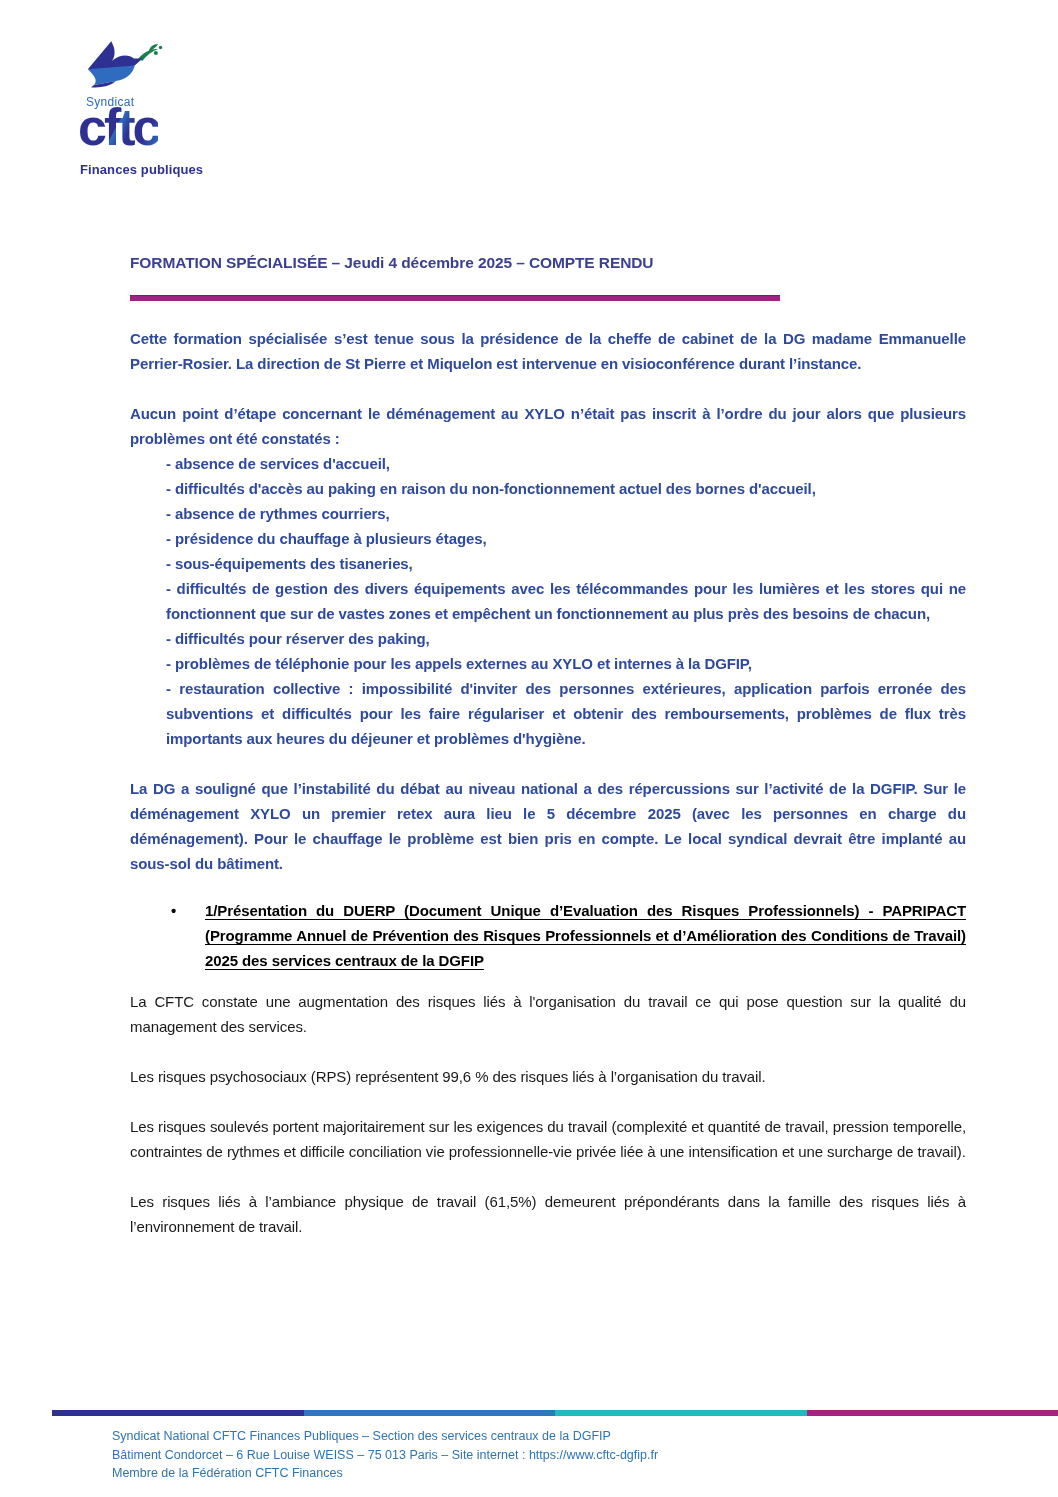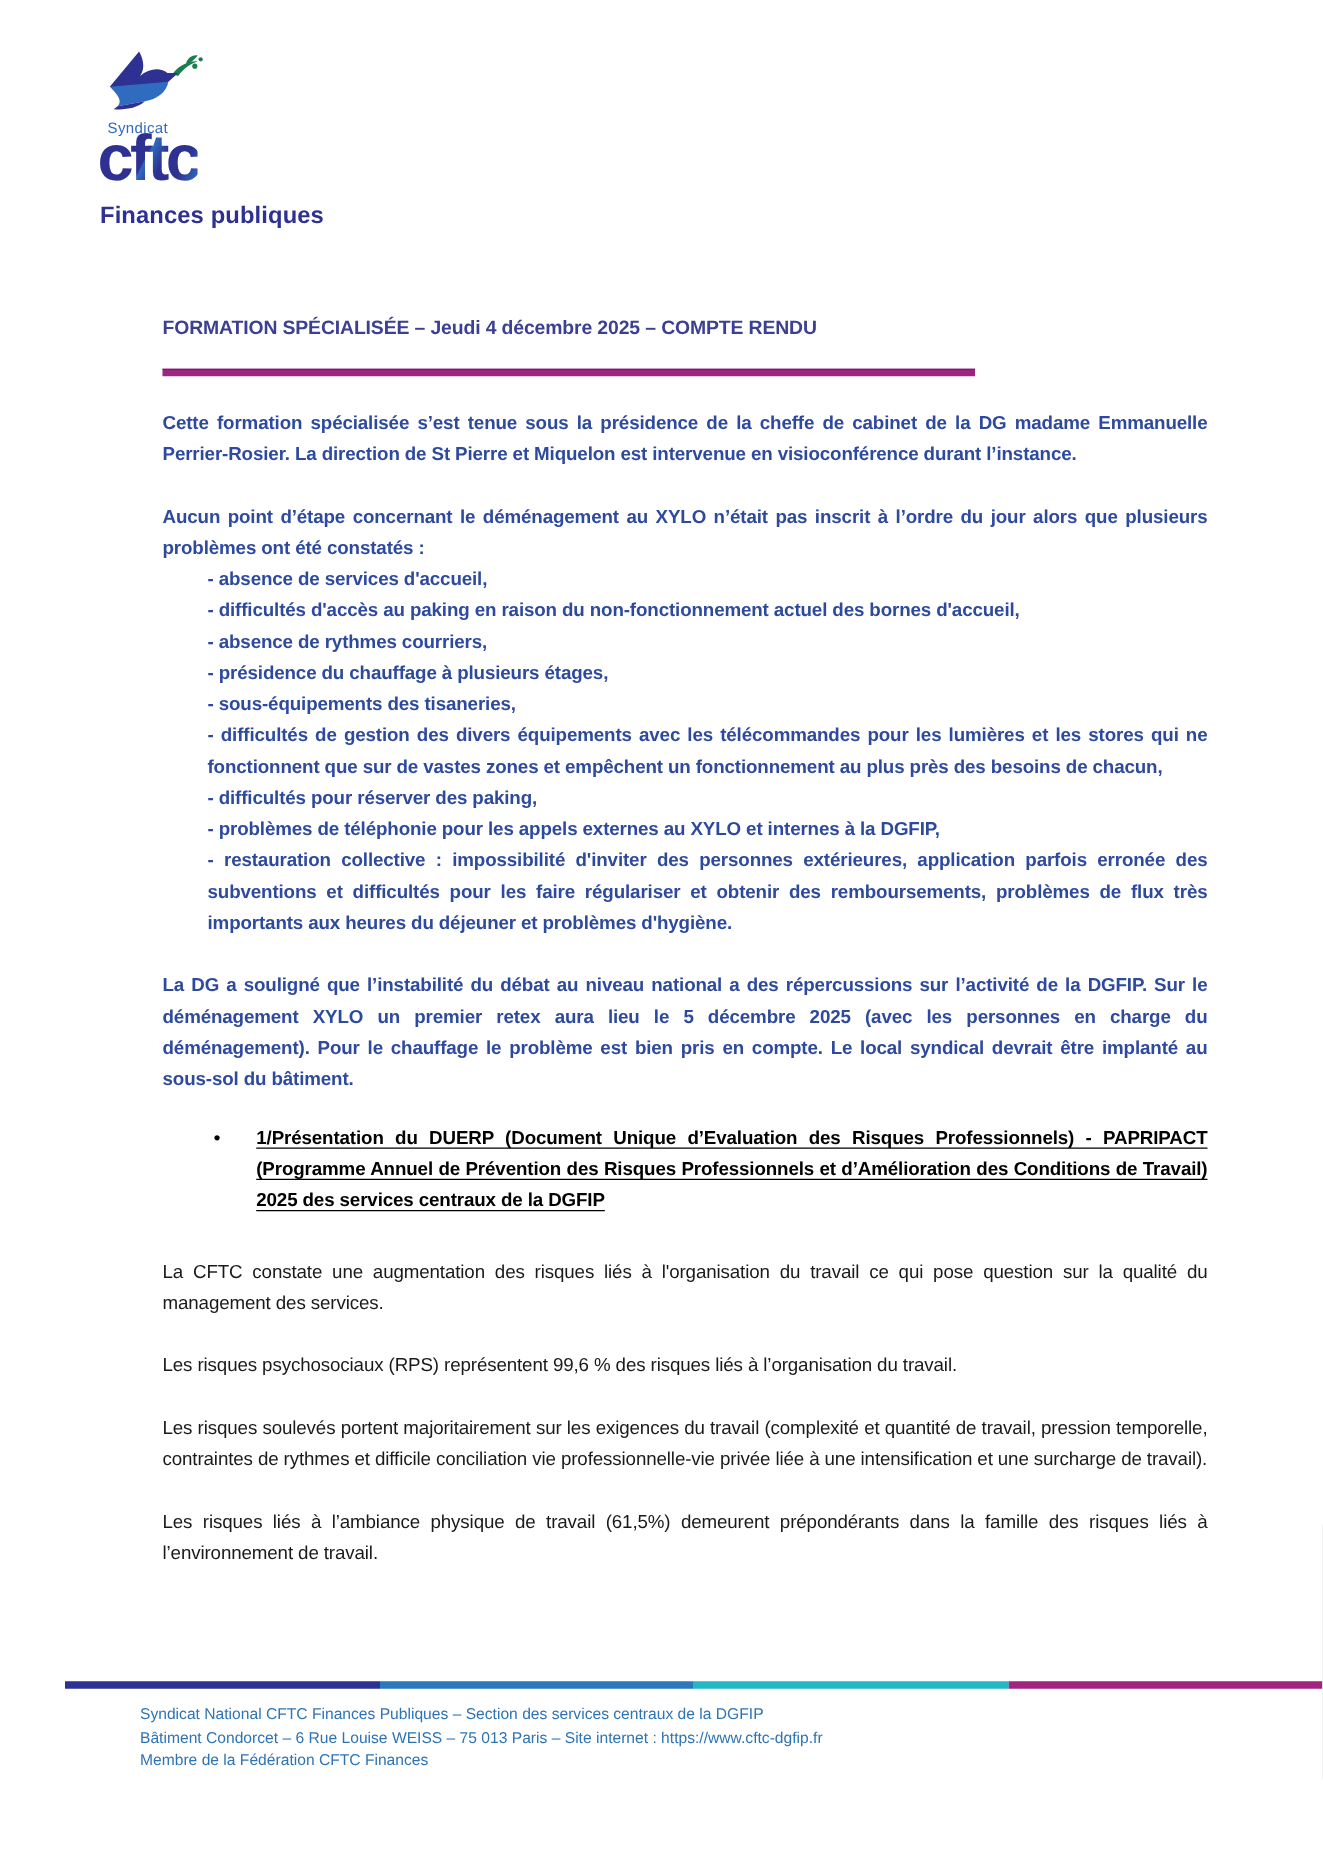--- a/index.html
+++ b/index.html
@@ -29,21 +29,21 @@
   }
   @supports ((-webkit-background-clip: text) or (background-clip: text)) {
     .logo-acronym {
       background: linear-gradient(118deg, var(--logo-navy) 48%, var(--logo-blue) 49%, var(--logo-navy) 62%, var(--logo-navy) 78%, var(--logo-blue) 94%);
       -webkit-background-clip: text; background-clip: text;
       color: transparent;
     }
   }
   .logo-tagline {
     position: absolute; left: 2px; top: 124px;
-    font-size: 19px; font-weight: 700; color: var(--logo-navy);
+    font-size: 13px; font-weight: 700; color: var(--logo-navy);
     letter-spacing: 0.1px;
   }
 
   
   .content {
     position: absolute; left: 18px; top: 0; width: 100%;
     box-sizing: border-box;
     padding: 250px 110px 0 112px;
     font-size: 15px; line-height: 25px; letter-spacing: -0.1px;
     color: #1a1a1a;
@@ -64,21 +64,21 @@
   .agenda {
     position: relative; margin: 22px 0 0 0;
     padding-left: 75px; text-align: justify;
     color: #000; font-weight: 700;
   }
   .agenda-bullet { position: absolute; left: 41px; top: 0; text-decoration: none; }
   .agenda-title { text-decoration: underline; text-underline-offset: 3px; }
   .black-para { margin: 25px 0 0 0; text-align: justify; color: #1a1a1a; font-weight: 400; }
 
   
-  .footer { position: absolute; left: 0; top: 1345px; width: 100%; }
+  .footer { position: absolute; left: 0; top: 1410px; width: 100%; }
   .footer-bar { display: flex; height: 6px; margin-left: 52px; }
   .footer-bar .seg { flex: 1 1 0; height: 100%; }
   .seg-navy    { background: var(--bar-navy); }
   .seg-blue    { background: var(--bar-blue); }
   .seg-teal    { background: var(--bar-teal); }
   .seg-magenta { background: var(--bar-magenta); }
   .footer-text {
     margin: 11px 0 0 112px;
     font-size: 12.5px; line-height: 18.5px;
     color: var(--footer-text-blue);
@@ -129,21 +129,21 @@
       <p class="issue-item">- restauration collective : impossibilité d'inviter des personnes extérieures, application parfois erronée des subventions et difficultés pour les faire régulariser et obtenir des remboursements, problèmes de flux très importants aux heures du déjeuner et problèmes d'hygiène.</p>
     </div>
 
     <p class="para blue">La DG a souligné que l’instabilité du débat au niveau national a des répercussions sur l’activité de la DGFIP. Sur le déménagement XYLO un premier retex aura lieu le 5 décembre 2025 (avec les personnes en charge du déménagement). Pour le chauffage le problème est bien pris en compte. Le local syndical devrait être implanté au sous-sol du bâtiment.</p>
 
     <div class="agenda">
       <span class="agenda-bullet">•</span>
       <span class="agenda-title">1/Présentation du DUERP (Document Unique d’Evaluation des Risques Professionnels) - PAPRIPACT (Programme Annuel de Prévention des Risques Professionnels et d’Amélioration des Conditions de Travail) 2025 des services centraux de la DGFIP</span>
     </div>
 
-    <p class="black-para" style="margin-top:32px">La CFTC constate une augmentation des risques liés à l'organisation du travail ce qui pose question sur la qualité du management des services.</p>
+    <p class="black-para" style="margin-top:16px">La CFTC constate une augmentation des risques liés à l'organisation du travail ce qui pose question sur la qualité du management des services.</p>
     <p class="black-para">Les risques psychosociaux (RPS) représentent 99,6 % des risques liés à l’organisation du travail.</p>
     <p class="black-para">Les risques soulevés portent majoritairement sur les exigences du travail (complexité et quantité de travail, pression temporelle, contraintes de rythmes et difficile conciliation vie professionnelle-vie privée liée à une intensification et une surcharge de travail).</p>
     <p class="black-para">Les risques liés à l’ambiance physique de travail (61,5%) demeurent prépondérants dans la famille des risques liés à l’environnement de travail.</p>
 
   </div>
 
   <div class="footer">
     <div class="footer-bar">
       <div class="seg seg-navy"></div>
       <div class="seg seg-blue"></div>

